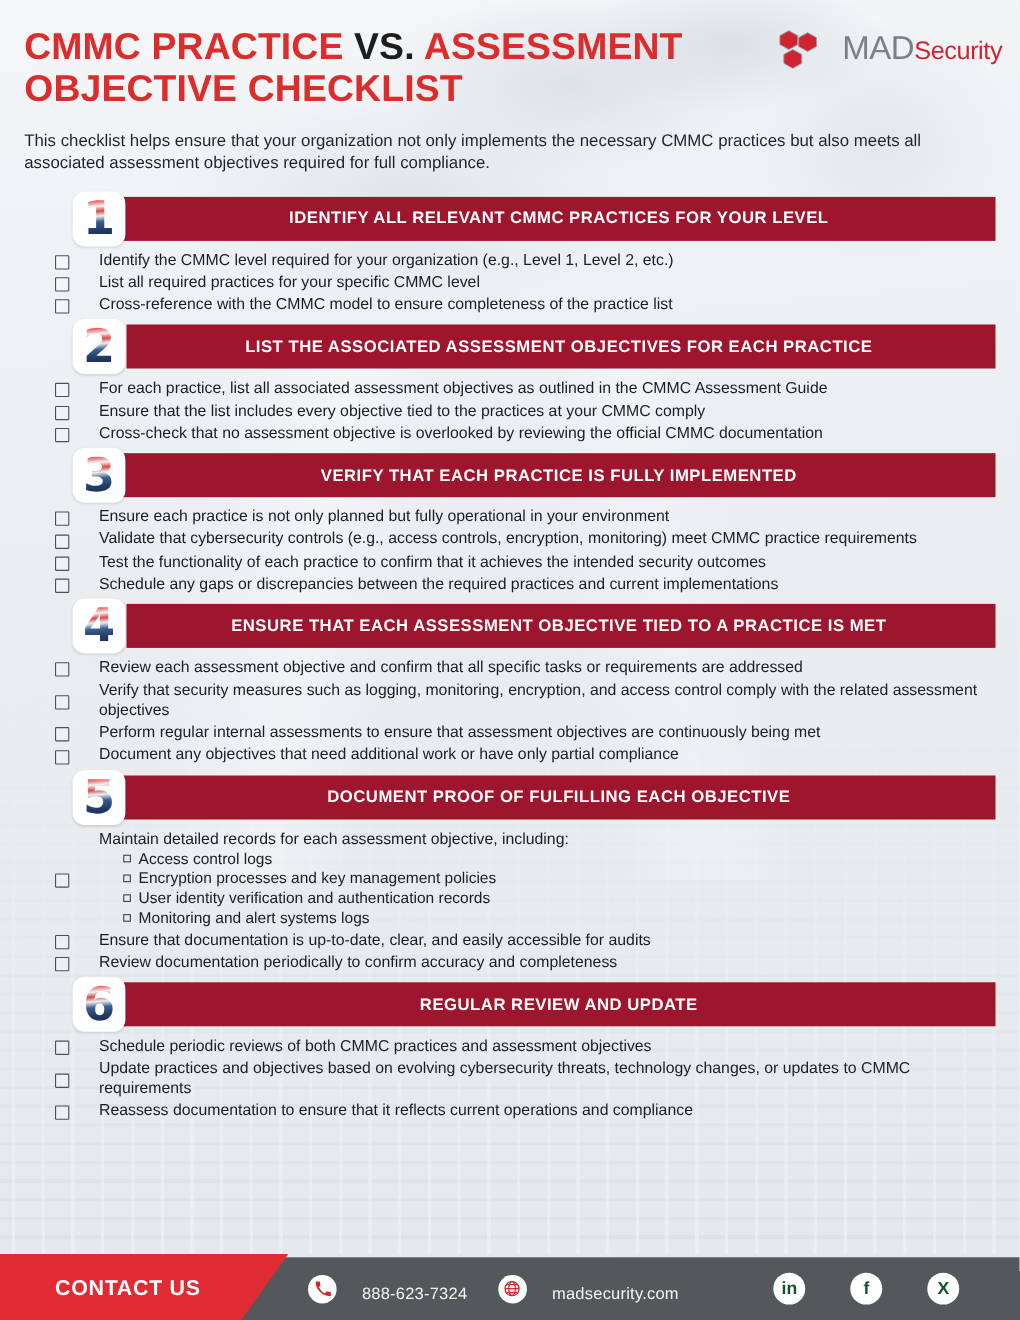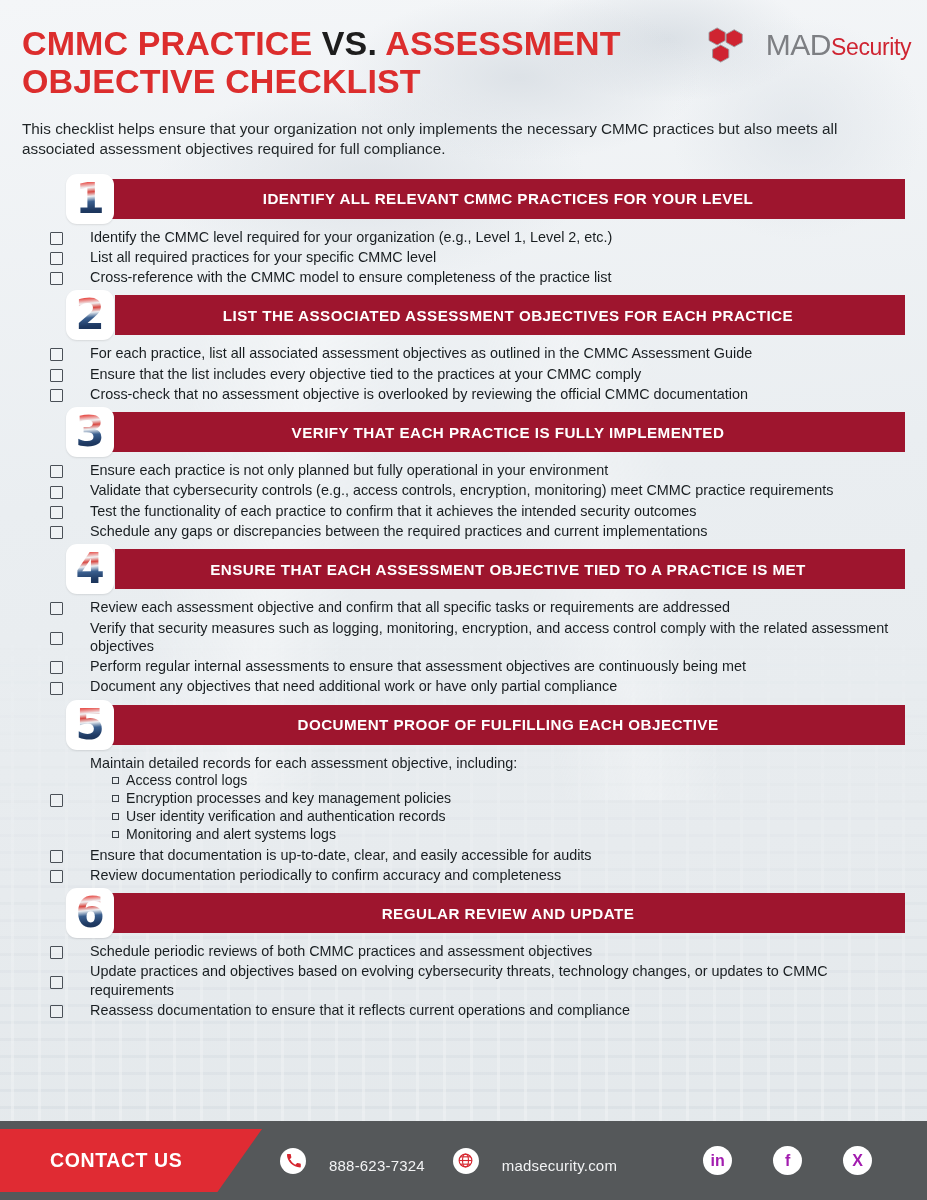--- a/index.html
+++ b/index.html
@@ -192,21 +192,21 @@
     flex: 0 0 auto;
     width: 7px; height: 7px;
     border: 1.2px solid #3b4147;
     margin-top: 5px;
   }
 
   
   .footer {
     position: absolute;
     left: 0; right: 0; bottom: 0;
-    height: 79px;
+    height: 57px;
     background: #55585a;
     z-index: 10;
     display: flex;
     align-items: center;
   }
   .contact-wedge {
     position: relative;
     width: 262px;
     height: 63px;
     background: #e02b33;
@@ -237,21 +237,21 @@
     flex: 0 0 auto;
   }
   .ficon svg { display: block; }
   .ftext { color: #f2f3f4; font-size: 15px; letter-spacing: .2px; }
   .socials { display: flex; align-items: center; gap: 41px; margin-left: 58px; }
   .social {
     width: 29px; height: 29px; border-radius: 50%;
     background: #fff;
     display: flex; align-items: center; justify-content: center;
   }
-  .social-glyph { color: #a21caf; font-weight: bold; font-size: 16px; line-height: 1; }
+  .social-glyph { color: #14532d; font-weight: bold; font-size: 16px; line-height: 1; }
 </style>
 </head>
 <body>
 
 <div class="bg-layer"></div>
 <div class="bg-clouds"></div>
 <div class="bg-city"></div>
 <div class="bg-streaks"></div>
 
 <div class="page">

